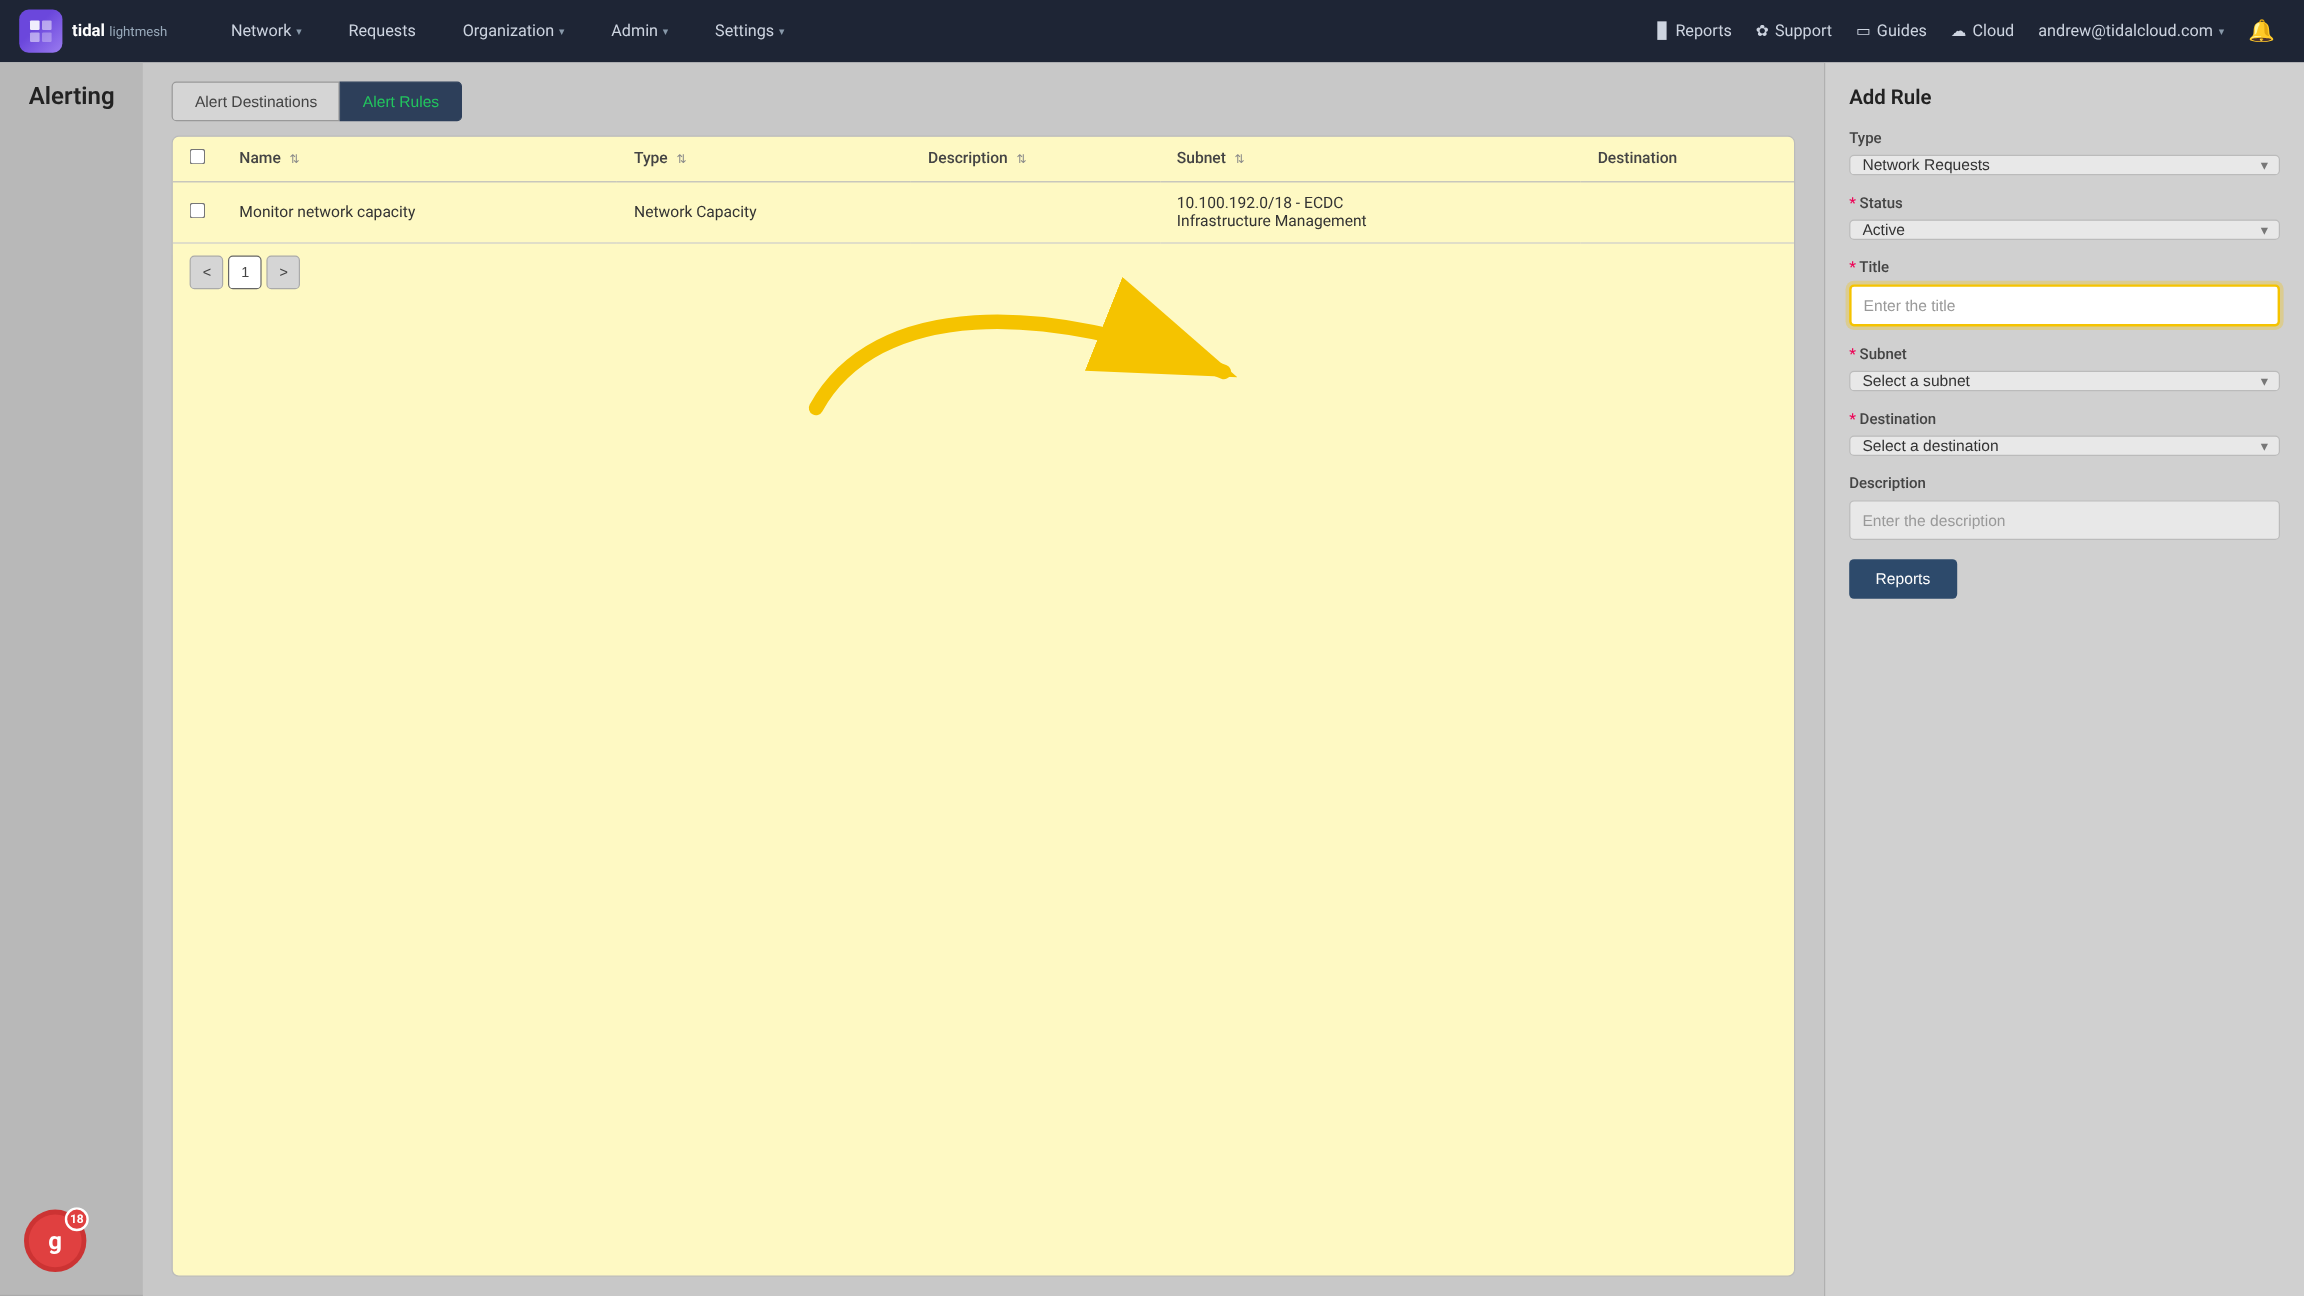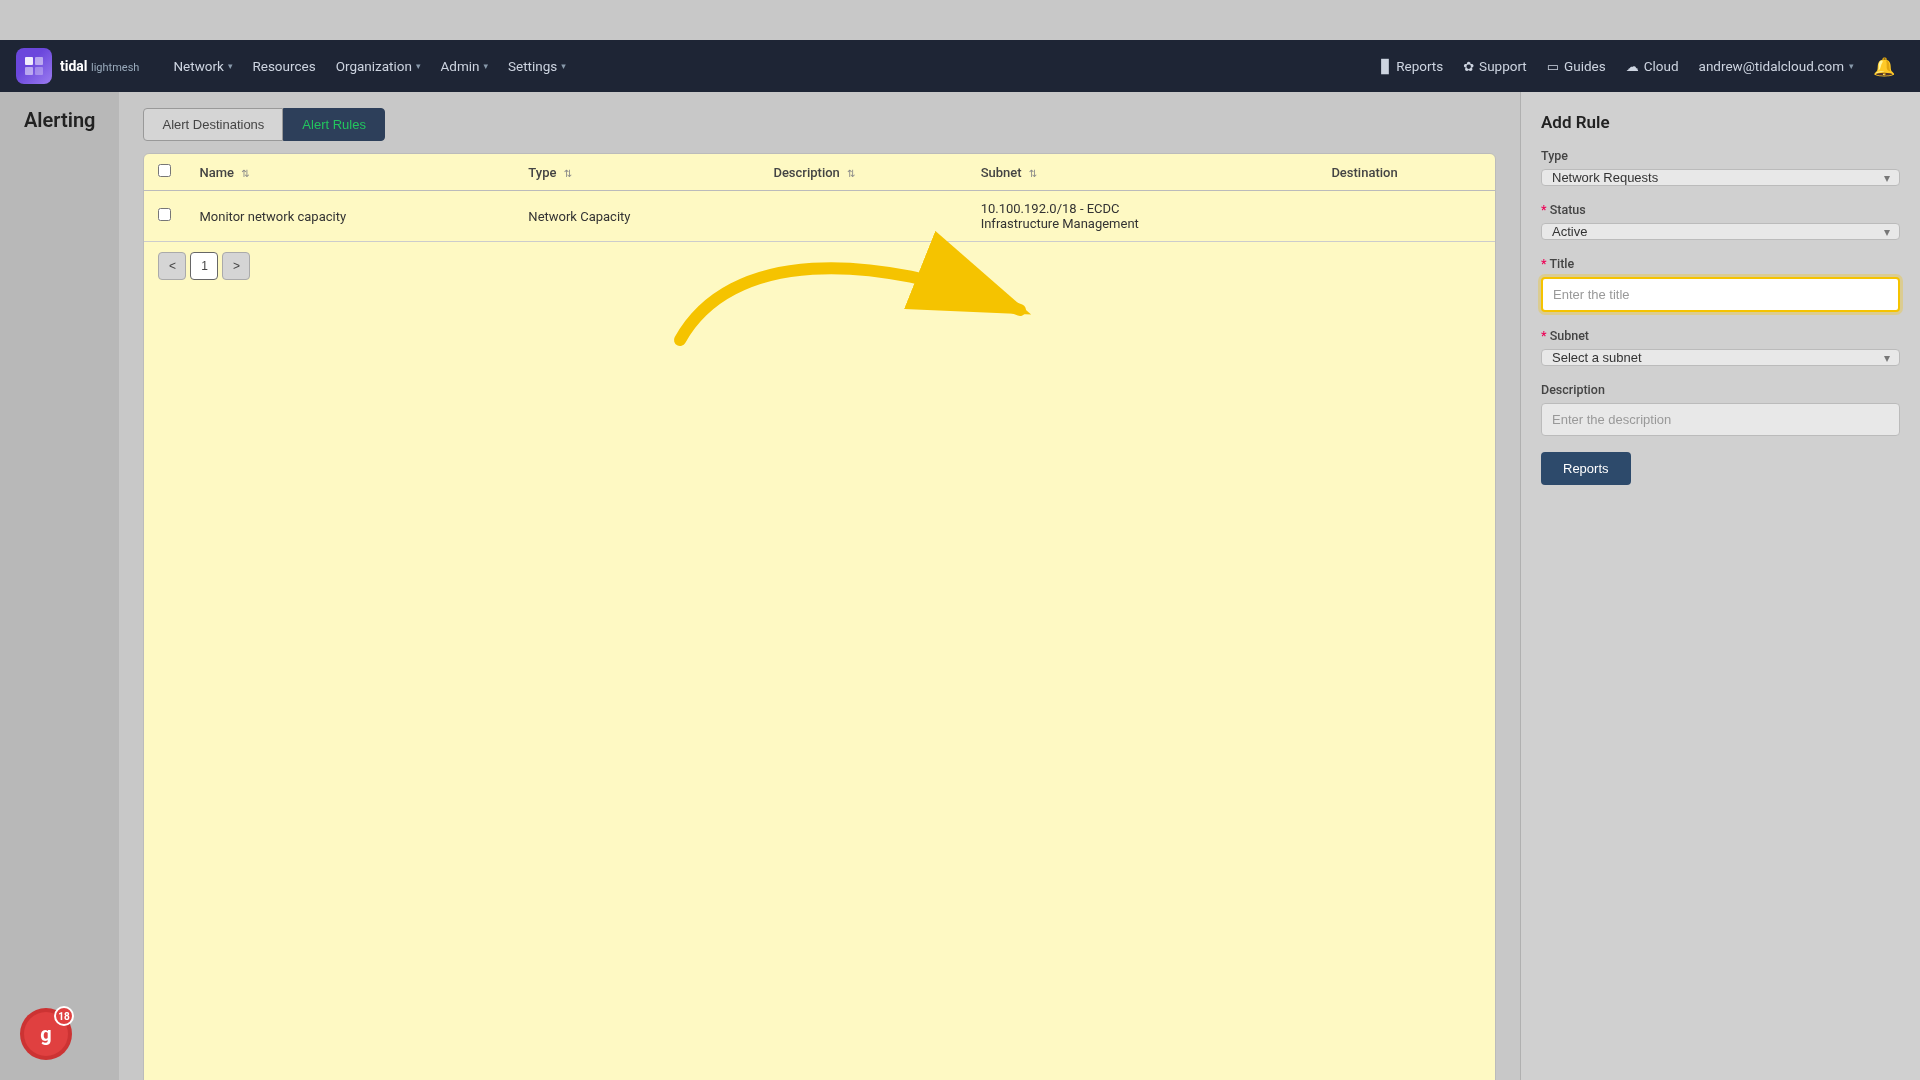--- a/index.html
+++ b/index.html
@@ -5,22 +5,21 @@
     * { box-sizing: border-box; margin: 0; padding: 0; }
     body { font-family: -apple-system, BlinkMacSystemFont, 'Segoe UI', Roboto, sans-serif; background: #c8c8c8; color: #333; font-size: 14px; }
 
     
     .navbar {
       background: #1e2535;
       display: flex;
       align-items: center;
       height: 52px;
       padding: 0 16px;
-      gap: 0;
-      margin-top: 40px;
+      gap: 19px;
     }
     .navbar-brand {
       display: flex;
       align-items: center;
       gap: 8px;
       margin-right: 24px;
     }
     .brand-logo {
       width: 36px; height: 36px;
       background: linear-gradient(135deg, #6b47dc 40%, #9b7cf0 100%);
@@ -297,21 +296,21 @@
       <span style="color:white;font-size:14px;font-weight:700;">tidal</span>
       <span style="color:#99aabb;font-size:11px;font-weight:400;">lightmesh</span>
     </div>
   </div>
 
   <div class="nav-item">
     <span>Network</span>
     <span class="nav-chevron">▾</span>
   </div>
   <div class="nav-item">
-    <span>Resources</span>
+    <span>Requests</span>
   </div>
   <div class="nav-item">
     <span>Organization</span>
     <span class="nav-chevron">▾</span>
   </div>
   <div class="nav-item">
     <span>Admin</span>
     <span class="nav-chevron">▾</span>
   </div>
   <div class="nav-item">
@@ -446,20 +445,30 @@
       <label class="form-label">
         <span class="required">* </span><span>Subnet</span>
       </label>
       <div class="select-wrapper">
         <select class="select-control">
           <option value="">Select a subnet</option>
         </select>
       </div>
     </div>
 
+    <div class="form-group">
+      <label class="form-label">
+        <span class="required">* </span><span>Destination</span>
+      </label>
+      <div class="select-wrapper">
+        <select class="select-control">
+          <option value="">Select a destination</option>
+        </select>
+      </div>
+    </div>
 
     <div class="form-group">
       <label class="form-label">Description</label>
       <input type="text" class="form-control" placeholder="Enter the description" style="">
     </div>
 
     <button class="submit-btn">Reports</button>
   </div>
 </div>
 

